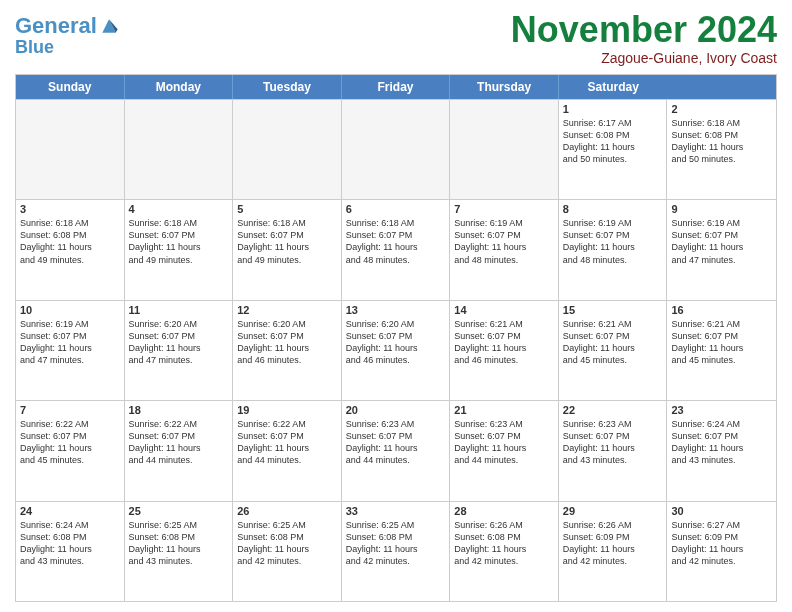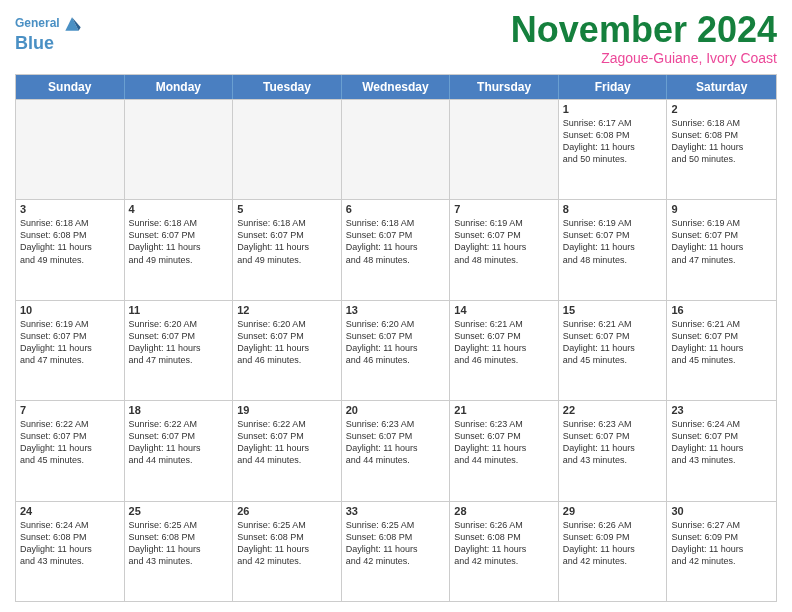--- a/index.html
+++ b/index.html
@@ -22,21 +22,21 @@
       justify-content: space-between;
       align-items: flex-start;
       margin-bottom: 8px;
     }
     .logo {
       display: flex;
       align-items: center;
       margin-top: 4px;
     }
     .logo-text {
-      font-size: 12px;
+      font-size: 22px;
       font-weight: bold;
       color: #333;
       line-height: 1.1;
     }
     .logo-text span {
       color: #4a90c4;
     }
     .logo-icon {
       width: 20px;
       height: 20px;
@@ -46,21 +46,21 @@
       text-align: right;
     }
     .month-title {
       font-size: 36px;
       font-weight: bold;
       color: #15803d;
       line-height: 1.1;
     }
     .subtitle {
       font-size: 14px;
-      color: #ec4899;
+      color: #7f1d1d;
     }
     .calendar {
       flex: 1;
       display: flex;
       flex-direction: column;
       border: 1px solid #ccc;
     }
     .cal-header {
       display: grid;
       grid-template-columns: repeat(7, 1fr);
@@ -134,23 +134,22 @@
       <div class="month-title">November 2024</div>
       <div class="subtitle">Zagoue-Guiane, Ivory Coast</div>
     </div>
   </div>
 
   <div class="calendar">
     <div class="cal-header">
     <div class="cal-header-cell">Sunday</div>
         <div class="cal-header-cell">Monday</div>
         <div class="cal-header-cell">Tuesday</div>
-        <div class="cal-header-cell">Wednesday</div>
+        <div class="cal-header-cell">Friday</div>
         <div class="cal-header-cell">Thursday</div>
-        <div class="cal-header-cell">Friday</div>
         <div class="cal-header-cell">Saturday</div>
       </div>
     <div class="cal-body">
     <div class="cal-row">
           <div class="cal-cell empty"></div>
           <div class="cal-cell empty"></div>
           <div class="cal-cell empty"></div>
           <div class="cal-cell empty"></div>
           <div class="cal-cell empty"></div>
           <div class="cal-cell">

